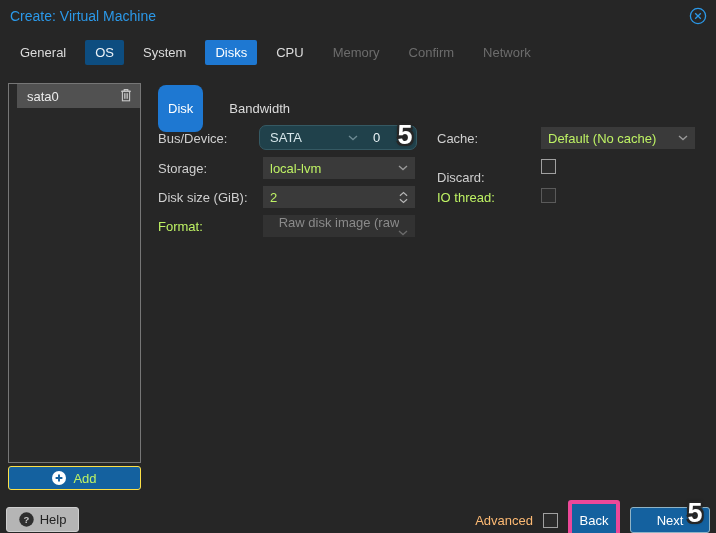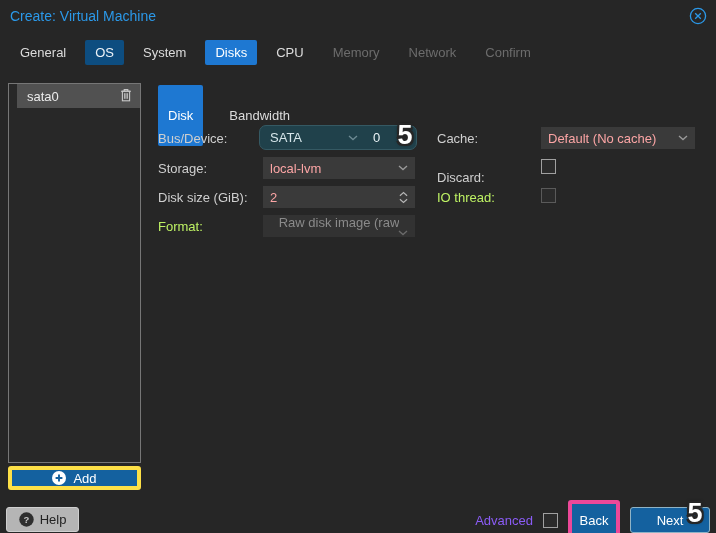--- a/index.html
+++ b/index.html
@@ -18,33 +18,33 @@
   .tab.focused { background:#0d4d80; color:#eef3f7; }
   .tab.active { background:#1e78d2; color:#ffffff; }
   .tab.disabled { color:#6c6c6c; cursor:default; }
 
   
   .listbox { position:absolute; left:8px; top:83px; width:133px; height:380px;
     background:#282828; border:1px solid #767676; box-sizing:border-box;padding-left:8px; }
   .listrow { height:24px; background:#515151; display:flex; align-items:center;
     justify-content:space-between; padding:0 8px 0 10px; color:#ececec; cursor:pointer; }
   .add-btn { position:absolute; left:8px; top:466px; width:133px; height:24px;
-    background:#14619f; border:4px solid #fde047; box-sizing:border-box; border-radius:3px;
-    color:#ffffff; display:flex; align-items:center; justify-content:center; gap:7px; cursor:pointer; }
+    background:#14619f; border:1px solid #fde047; box-sizing:border-box; border-radius:3px;
+    color:#bef264; display:flex; align-items:center; justify-content:center; gap:7px; cursor:pointer; }
 
   
   .subtabs { position:absolute; left:158px; top:85px; display:flex; gap:16px; align-items:center; }
-  .subtab { padding:23px 10px; border-radius:2px; color:#dcdcdc; cursor:pointer; }
+  .subtab { padding:16px 10px; border-radius:8px; color:#dcdcdc; cursor:pointer; }
   .subtab.active { background:#1e78d2; color:#fff; }
 
   
   .lbl { position:absolute; color:#cfcfcf; white-space:nowrap; }
   .lbl.disabled { color:#bef264; }
   .fld { position:absolute; height:22px; background:#3a3a3a; box-sizing:border-box;
-    display:flex; align-items:center; padding:0 7px; color:#fca5a5; cursor:pointer; }
+    display:flex; align-items:center; padding:0 7px; color:#bef264; cursor:pointer; }
   .fld.disabled { background:#323232; color:#8a8a8a; cursor:default; }
   .fld .chev { margin-left:auto; display:flex; }
   .checkbox { position:absolute; width:15px; height:15px; box-sizing:border-box;
     border:1px solid #a0a0a0; background:#2b2b2b; cursor:pointer; }
   .checkbox.disabled { border-color:#5a5a5a; cursor:default; }
 
   
   .pill { position:absolute; left:259px; top:125px; width:158px; height:25px;
     background:#20414b; border:1px solid #355963; box-sizing:border-box; border-radius:7px;
     cursor:pointer; }
@@ -62,21 +62,21 @@
                  2px 2px 0 #262626, 0 0 4px #000; }
   .som-bus { left:390px; top:121px; }
   .som-next { left:680px; top:499px; }
 
   
   .help-btn { position:absolute; left:6px; top:507px; width:73px; height:25px;
     background:#b5b5b5; border:1px solid #cfcfcf; box-sizing:border-box; border-radius:3px;
     color:#222; display:flex; align-items:center; justify-content:center; gap:6px; cursor:pointer; }
   .footer-right { position:absolute; right:6px; top:507px; height:26px;
     display:flex; align-items:center; gap:10px; }
-  .adv-label { color:#8b5cf6; }
+  .adv-label { color:#fdba74; }
   .adv-check { position:static; }
   .btn { height:40px; background:#14619f; border:4px solid #ec4899; box-sizing:border-box;
     border-radius:3px; color:#fff; display:flex; align-items:center; justify-content:center;
     cursor:pointer; }
   .btn-back { width:52px; }
   .btn-next { width:80px; height:26px; border:1px solid #8fb3c6; }
 </style>
 </head>
 <body>
 
@@ -90,22 +90,22 @@
     </svg>
   </div>
 
   <div class="tabs">
     <div class="tab">General</div>
     <div class="tab focused">OS</div>
     <div class="tab">System</div>
     <div class="tab active">Disks</div>
     <div class="tab">CPU</div>
     <div class="tab disabled">Memory</div>
+    <div class="tab disabled">Confirm</div>
     <div class="tab disabled">Network</div>
-    <div class="tab disabled">Confirm</div>
   </div>
 
   <div class="listbox">
     <div class="listrow">
       <span>sata0</span>
       <span>
         <svg width="12" height="14" viewBox="0 0 12 14">
           <path d="M1 3.2h10M4.2 3.2V1.6h3.6v1.6" fill="none" stroke="#c8c8c8" stroke-width="1.1"></path>
           <rect x="2.4" y="3.2" width="7.2" height="9.6" fill="none" stroke="#c8c8c8" stroke-width="1.1"></rect>
           <path d="M4.6 5.2v5.6M6 5.2v5.6M7.4 5.2v5.6" stroke="#c8c8c8" stroke-width="0.9"></path>

